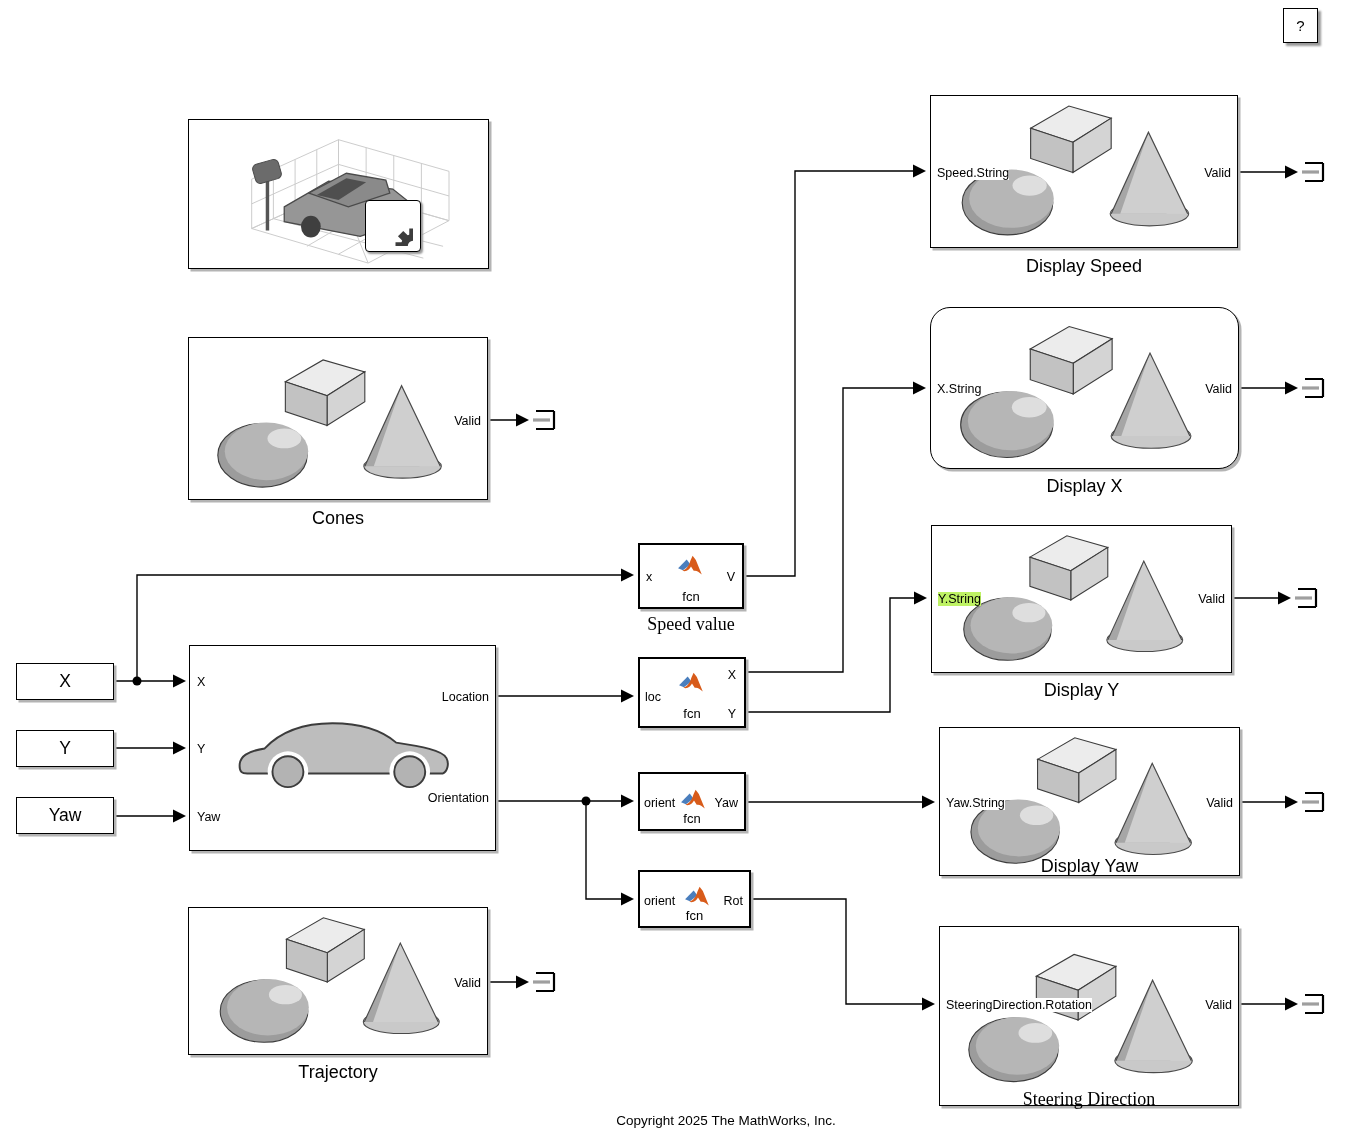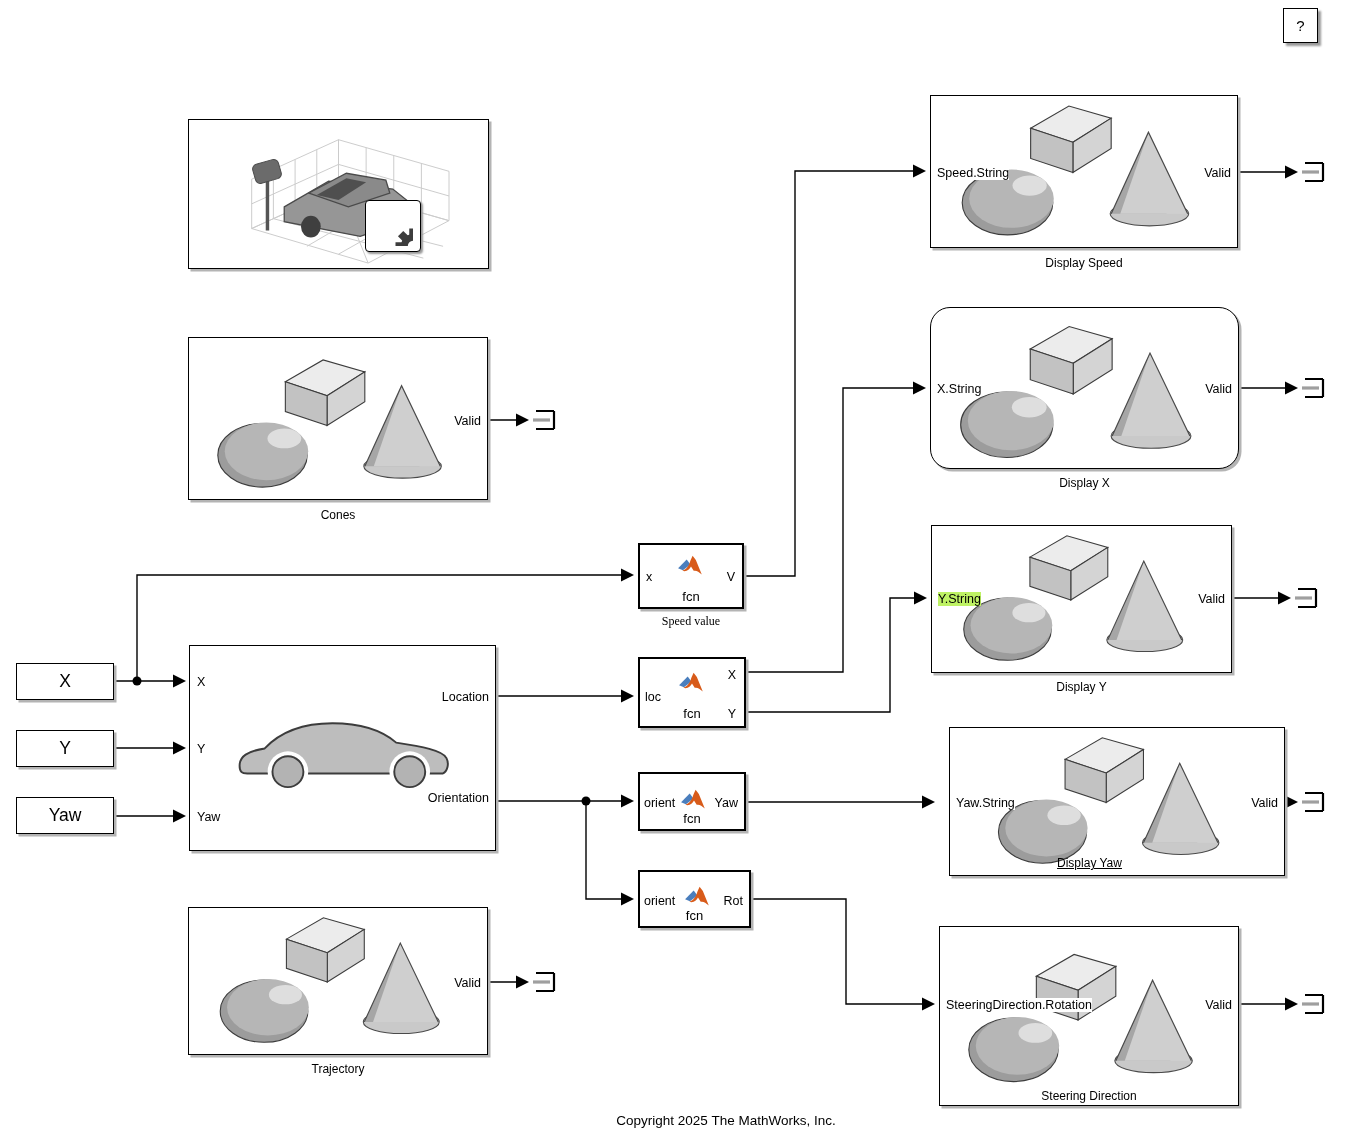--- a/index.html
+++ b/index.html
@@ -6,21 +6,21 @@
   #canvas{position:relative;width:1348px;height:1142px;background:#ffffff;
           font-family:"Liberation Sans","DejaVu Sans",sans-serif;color:#000;overflow:hidden;}
   #wires{position:absolute;left:0;top:0;width:1348px;height:1142px;}
   .wire{stroke:#000;stroke-width:1.4;fill:none;}
   .block{position:absolute;background:#fff;border:1.6px solid #000;box-sizing:border-box;
          box-shadow:2.5px 2.5px 0 #b4b4b4;}
   .fcnblock{position:absolute;background:#fff;border:2px solid #000;box-sizing:border-box;
          box-shadow:2.5px 2.5px 0 #b4b4b4;}
   .port{position:absolute;font-size:12.5px;transform:translateY(-50%);white-space:nowrap;}
   .port.right{text-align:right;}
-  .blocklabel{position:absolute;font-size:12px;text-align:center;white-space:nowrap;}
+  .blocklabel{position:absolute;font-size:18px;text-align:center;white-space:nowrap;}
   .srcblock{position:absolute;background:#fff;border:1.6px solid #000;box-sizing:border-box;
          box-shadow:2.5px 2.5px 0 #b4b4b4;display:flex;align-items:center;justify-content:center;
          font-size:17.5px;}
   .shapes-svg{position:absolute;left:0;top:0;width:100%;height:100%;}
   .fcn-inner{position:absolute;left:0;right:0;bottom:3px;text-align:center;font-size:13px;margin-top:32px;}
   .logo-svg{position:absolute;width:28px;height:24px;}
   .helpblock{position:absolute;left:1283px;top:8px;width:35px;height:35px;background:#fff;
          border:1.8px solid #000;box-sizing:border-box;box-shadow:2.5px 2.5px 2px #9a9a9a;
          display:flex;align-items:center;justify-content:center;font-size:15px;}
   .gearpanel{position:absolute;left:176px;top:80px;width:56px;height:52px;background:#fff;
@@ -252,33 +252,33 @@
 
   <div class="block" style="left:931px;top:525px;width:301px;height:148px;">
     <svg class="shapes-svg" viewBox="0 0 300 150">
         <use href="#sym-shapes"></use>
       </svg>
     <span class="port" style="left:6px;top:73px;background:#bef264;">Y.String</span>
     <span class="port right" style="right:6px;top:73px;">Valid</span>
   </div>
   <div class="blocklabel" style="left:931px;top:680px;width:301px;">Display Y</div>
 
-  <div class="block" style="left:939px;top:727px;width:336px;height:149px;margin-left:10px;">
+  <div class="block" style="left:939px;top:727px;width:301px;height:149px;">
     <svg class="shapes-svg" viewBox="0 0 300 150">
         <use href="#sym-shapes"></use>
       </svg>
     <span class="port" style="left:6px;top:75px;background:#fff;">Yaw.String</span>
     <span class="port right" style="right:6px;top:75px;">Valid</span>
   </div>
-  <div class="blocklabel" style="left:939px;top:856px;width:301px;text-decoration:underline;">Display Yaw</div>
+  <div class="blocklabel" style="left:939px;top:856px;width:301px;">Display Yaw</div>
 
   <div class="block" style="left:939px;top:926px;width:300px;height:180px;">
     <svg class="shapes-svg" viewBox="0 0 300 150" style="top:3px;">
         <use href="#sym-shapes"></use>
       </svg>
     <span class="port" style="left:6px;top:78px;background:#fff;">SteeringDirection.Rotation</span>
     <span class="port right" style="right:6px;top:78px;">Valid</span>
   </div>
-  <div class="blocklabel" style="left:939px;top:1089px;width:300px;">Steering Direction</div>
+  <div class="blocklabel" style="left:939px;top:1089px;width:300px;font-family:Liberation Serif, serif;">Steering Direction</div>
 
   <div class="copyright">Copyright 2025 The MathWorks, Inc.</div>
 
 </div>
 
 </body></html>

